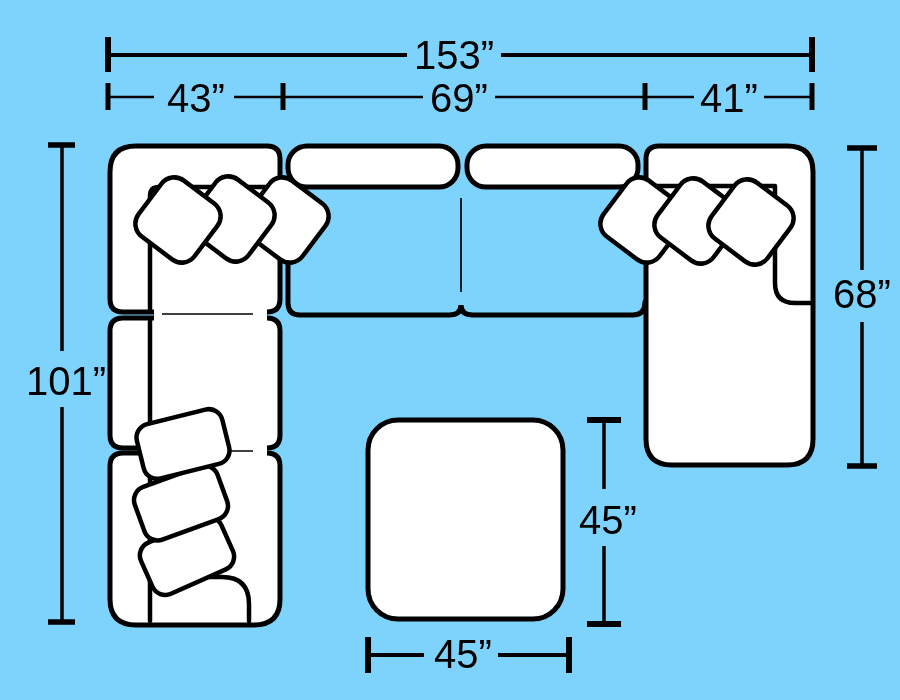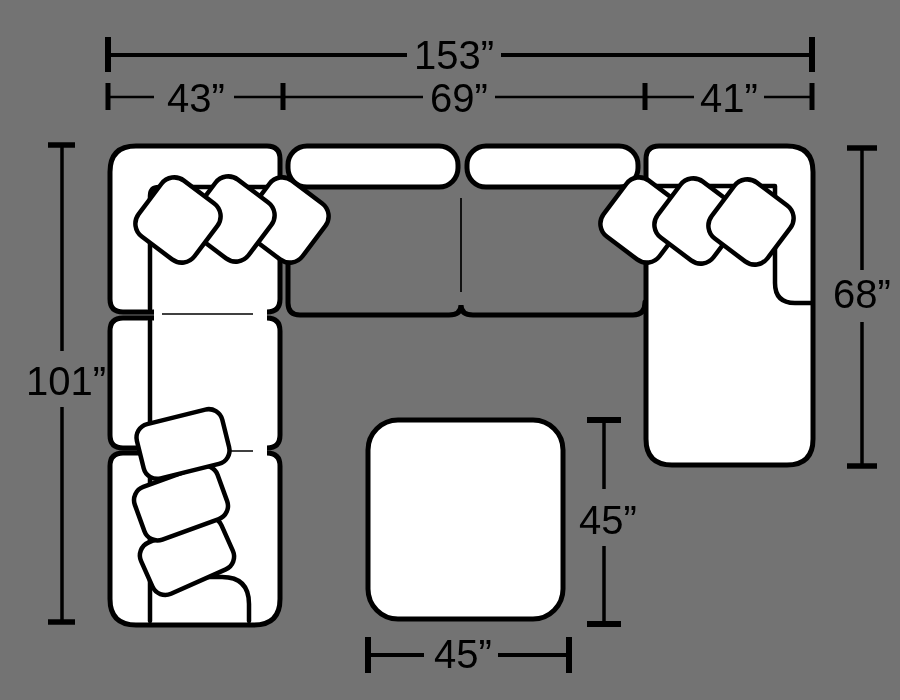--- a/index.html
+++ b/index.html
@@ -1,16 +1,16 @@
 <!DOCTYPE html>
 <html><head>
 <meta charset="utf-8">
 <style>
   html,body{margin:0;padding:0;background:#ffffff;}
-  .stage{width:900px;height:700px;position:relative;background:#737373;overflow:hidden;}
+  .stage{width:900px;height:700px;position:relative;background:#7dd3fc;overflow:hidden;}
   svg{display:block;}
   text{font-family:"Liberation Sans","DejaVu Sans",sans-serif;fill:#000;}
   .dim-label{font-size:40px;}
 </style>
 </head>
 <body>
 
 <div class="stage">
 <svg width="900" height="700" viewBox="0 0 900 700">
 

